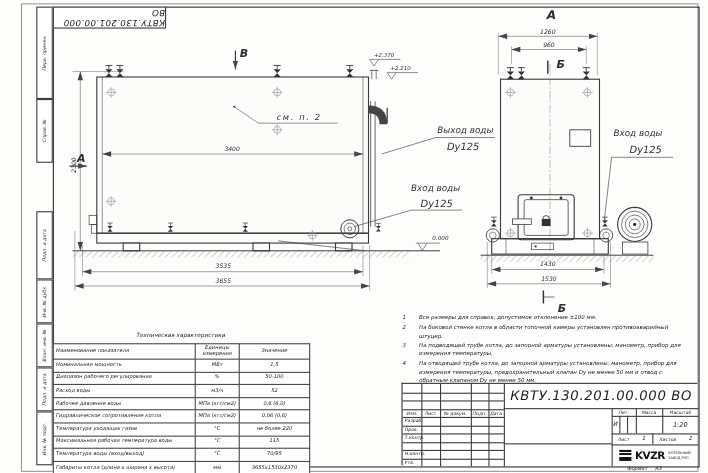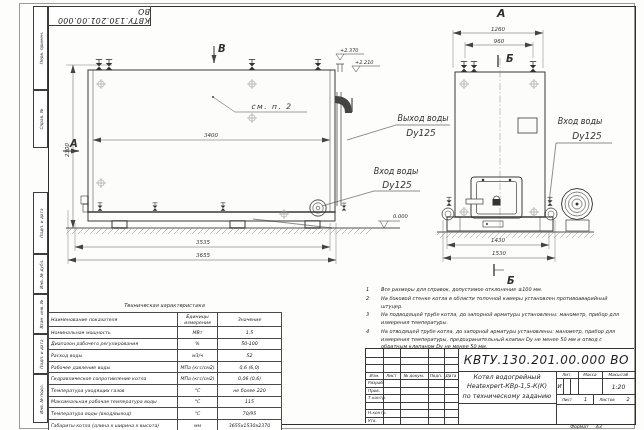--- a/index.html
+++ b/index.html
@@ -410,45 +410,48 @@
     <div class="tx left" style="left:0;top:30px;width:34px;height:7.5px;">Разраб.</div>
     <div class="tx left" style="left:0;top:37.5px;width:34px;height:7.5px;">Пров.</div>
     <div class="tx left" style="left:0;top:45px;width:34px;height:7.5px;">Т.контр.</div>
     <div class="tx left" style="left:0;top:60px;width:34px;height:7.5px;">Н.контр.</div>
     <div class="tx left" style="left:0;top:67.5px;width:34px;height:7.5px;">Утв.</div>
 
     <div class="lh" style="left:92px;top:22px;width:177px;"></div>
     <div class="docnum">КВТУ.130.201.00.000  ВО</div>
 
     <div class="lv" style="left:190px;top:22px;height:53px;"></div>
-    <div class="prodname">
-      <span>Котел водогрейный</span>
-      <span>Heatexpert-КВр-1,5-К(К)</span>
-      <span>по техническому заданию</span>
-    </div>
     <div class="lh" style="left:92px;top:54px;width:98px;"></div>
 
     <div class="lh" style="left:190px;top:29px;width:79px;"></div>
     <div class="lh" style="left:190px;top:45px;width:79px;"></div>
     <div class="lh" style="left:190px;top:55px;width:79px;"></div>
     <div class="lv" style="left:197px;top:29px;height:16px;"></div>
     <div class="lv" style="left:204px;top:29px;height:16px;"></div>
     <div class="lv" style="left:212px;top:22px;height:23px;"></div>
     <div class="lv" style="left:236px;top:22px;height:23px;"></div>
     <div class="lv" style="left:227px;top:45px;height:10px;"></div>
     <div class="tx" style="left:190px;top:22px;width:22px;height:7px;">Лит.</div>
     <div class="tx" style="left:212px;top:22px;width:24px;height:7px;">Масса</div>
     <div class="tx" style="left:236px;top:22px;width:33px;height:7px;">Масштаб</div>
     <div class="tx" style="left:190px;top:29px;width:7px;height:16px;font-size:5.5px;">И</div>
     <div class="tx" style="left:236px;top:29px;width:33px;height:16px;font-size:6px;">1:20</div>
     <div class="tx" style="left:190px;top:45px;width:22px;height:10px;">Лист</div>
     <div class="tx" style="left:212px;top:45px;width:15px;height:10px;font-size:5px;">1</div>
     <div class="tx" style="left:227px;top:45px;width:28px;height:10px;">Листов</div>
     <div class="tx" style="left:255px;top:45px;width:14px;height:10px;font-size:5px;">2</div>
 
+    <div class="logo">
+      <div class="logo-mark"></div>
+      <div class="logo-word">KVZR</div>
+      <div class="logo-sub">
+        <span>КОТЕЛЬНЫЙ</span>
+        <span>ЗАВОД РЭП</span>
+      </div>
+    </div>
   </div>
 
   <div class="format-note">
     <span>Формат</span>
     <span>А3</span>
   </div>
 
 </div>
 
 </body></html>

